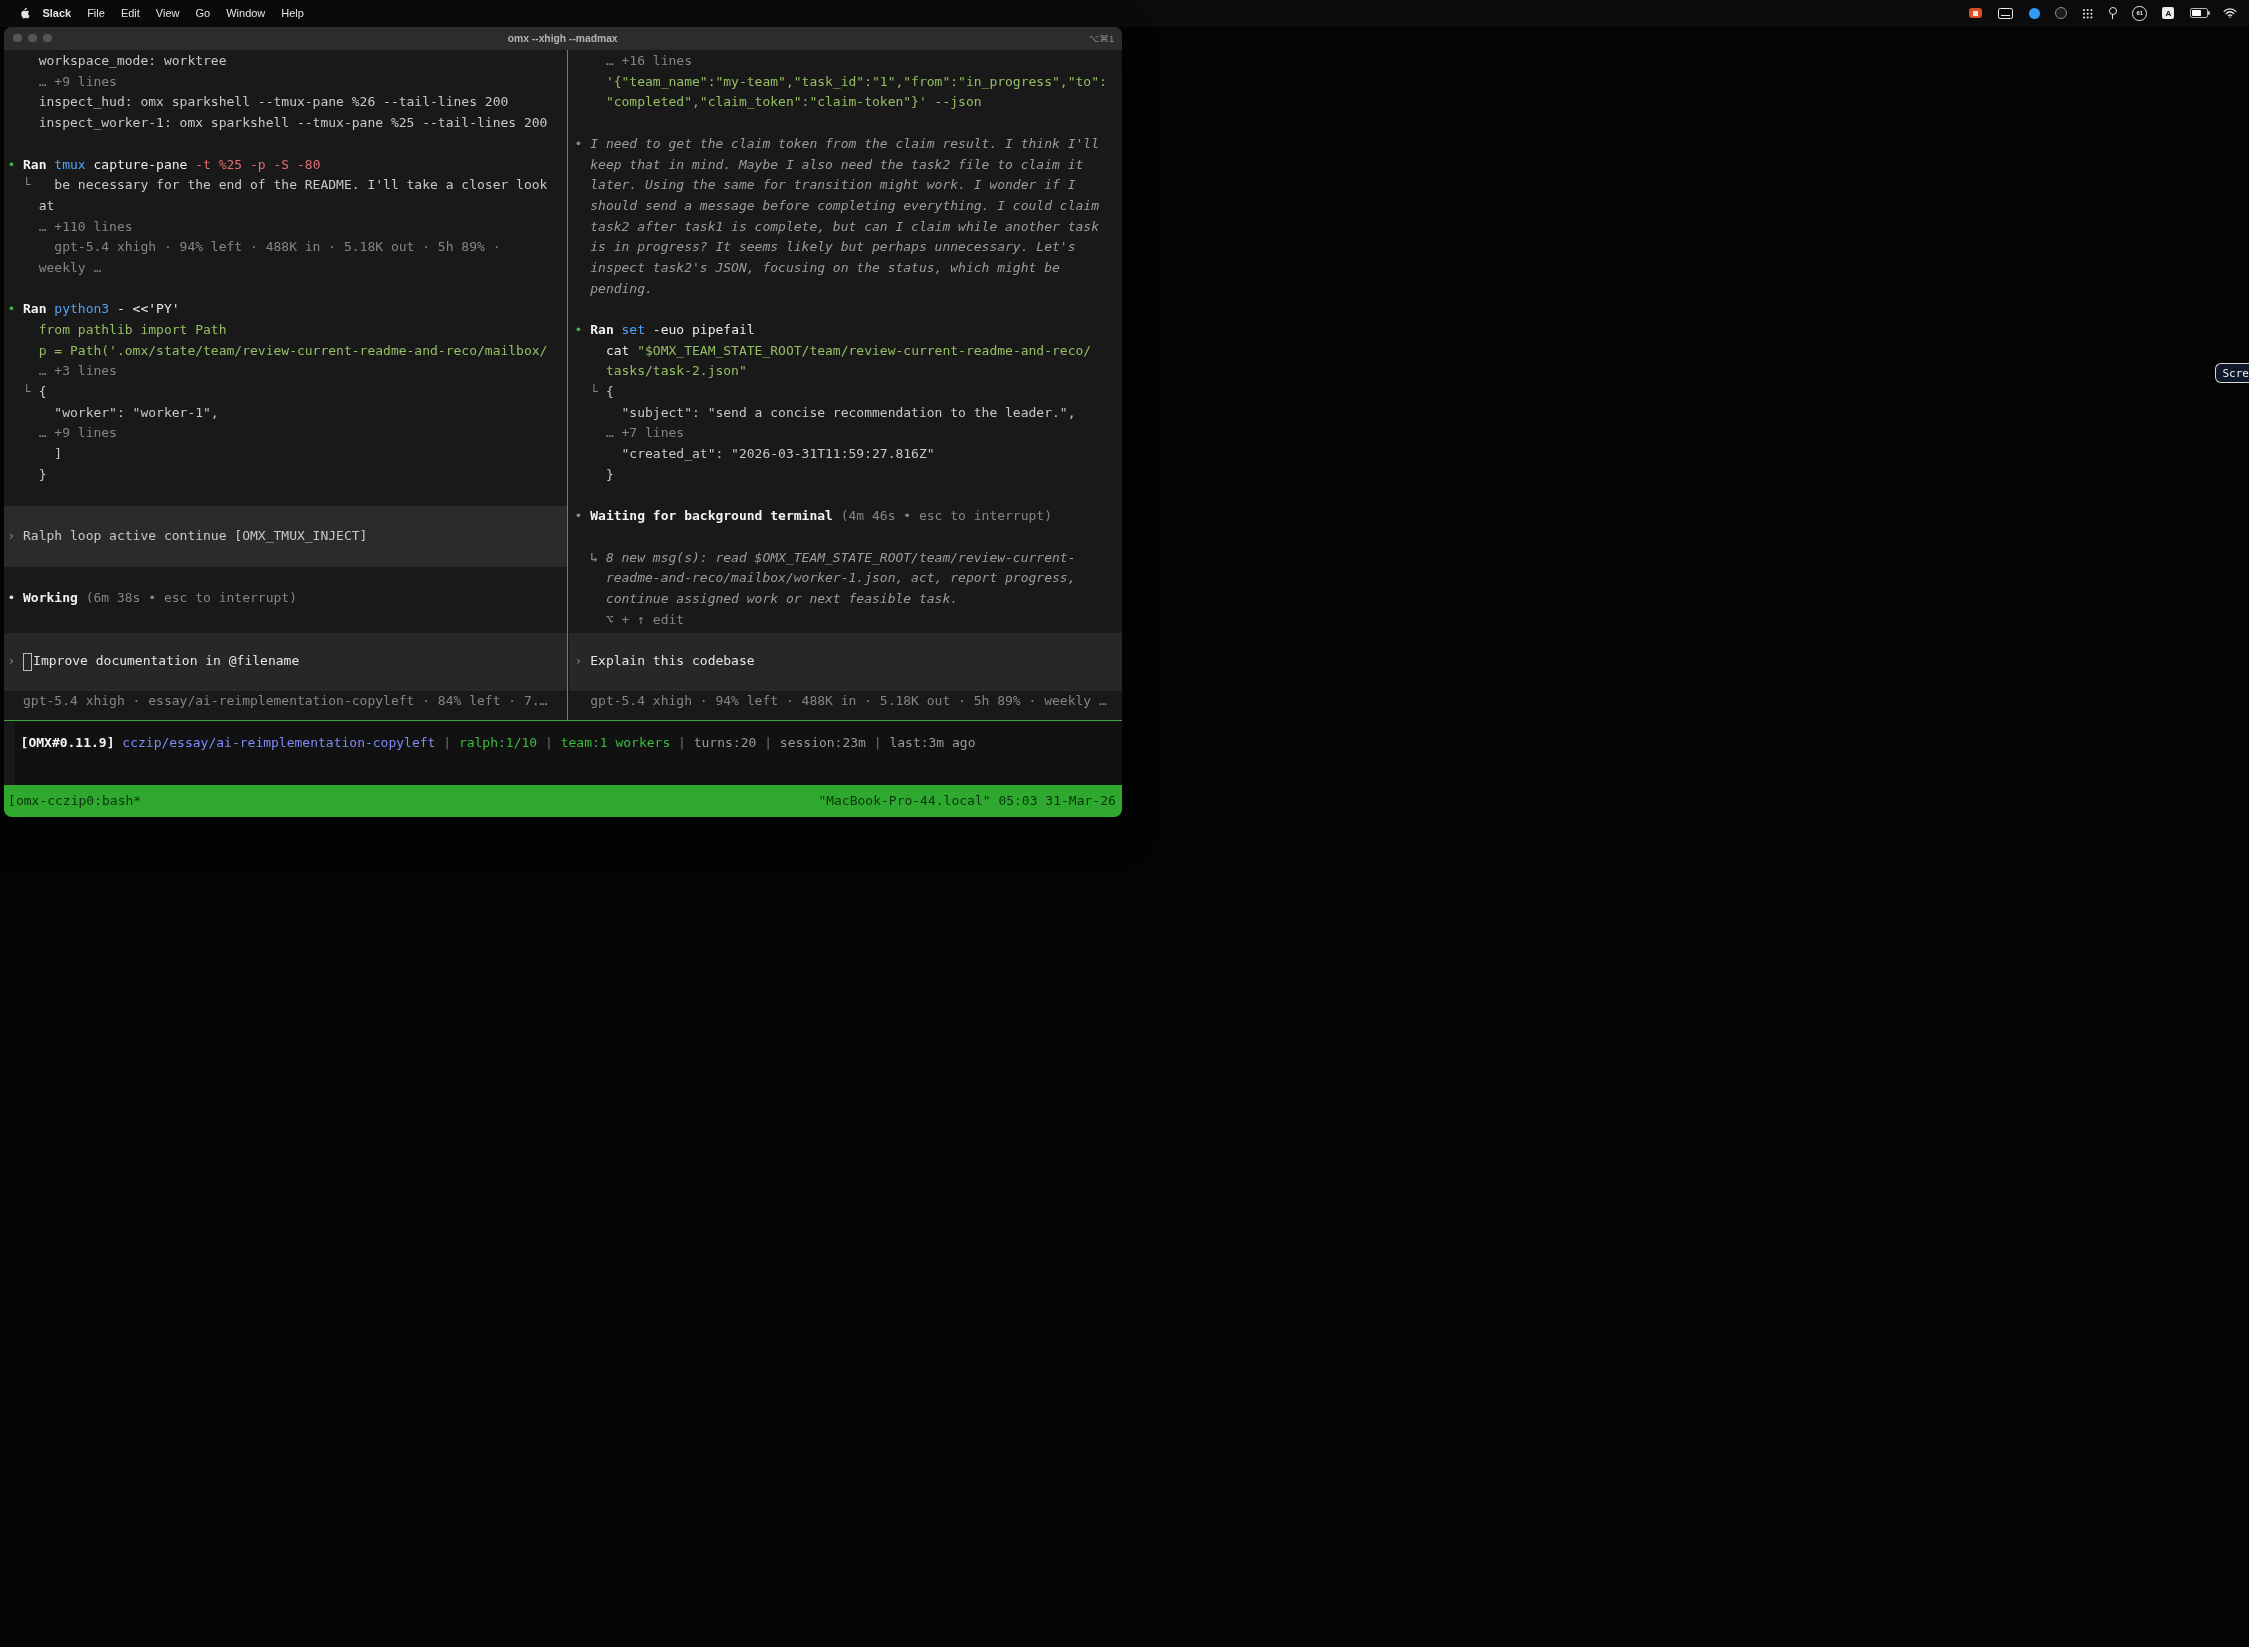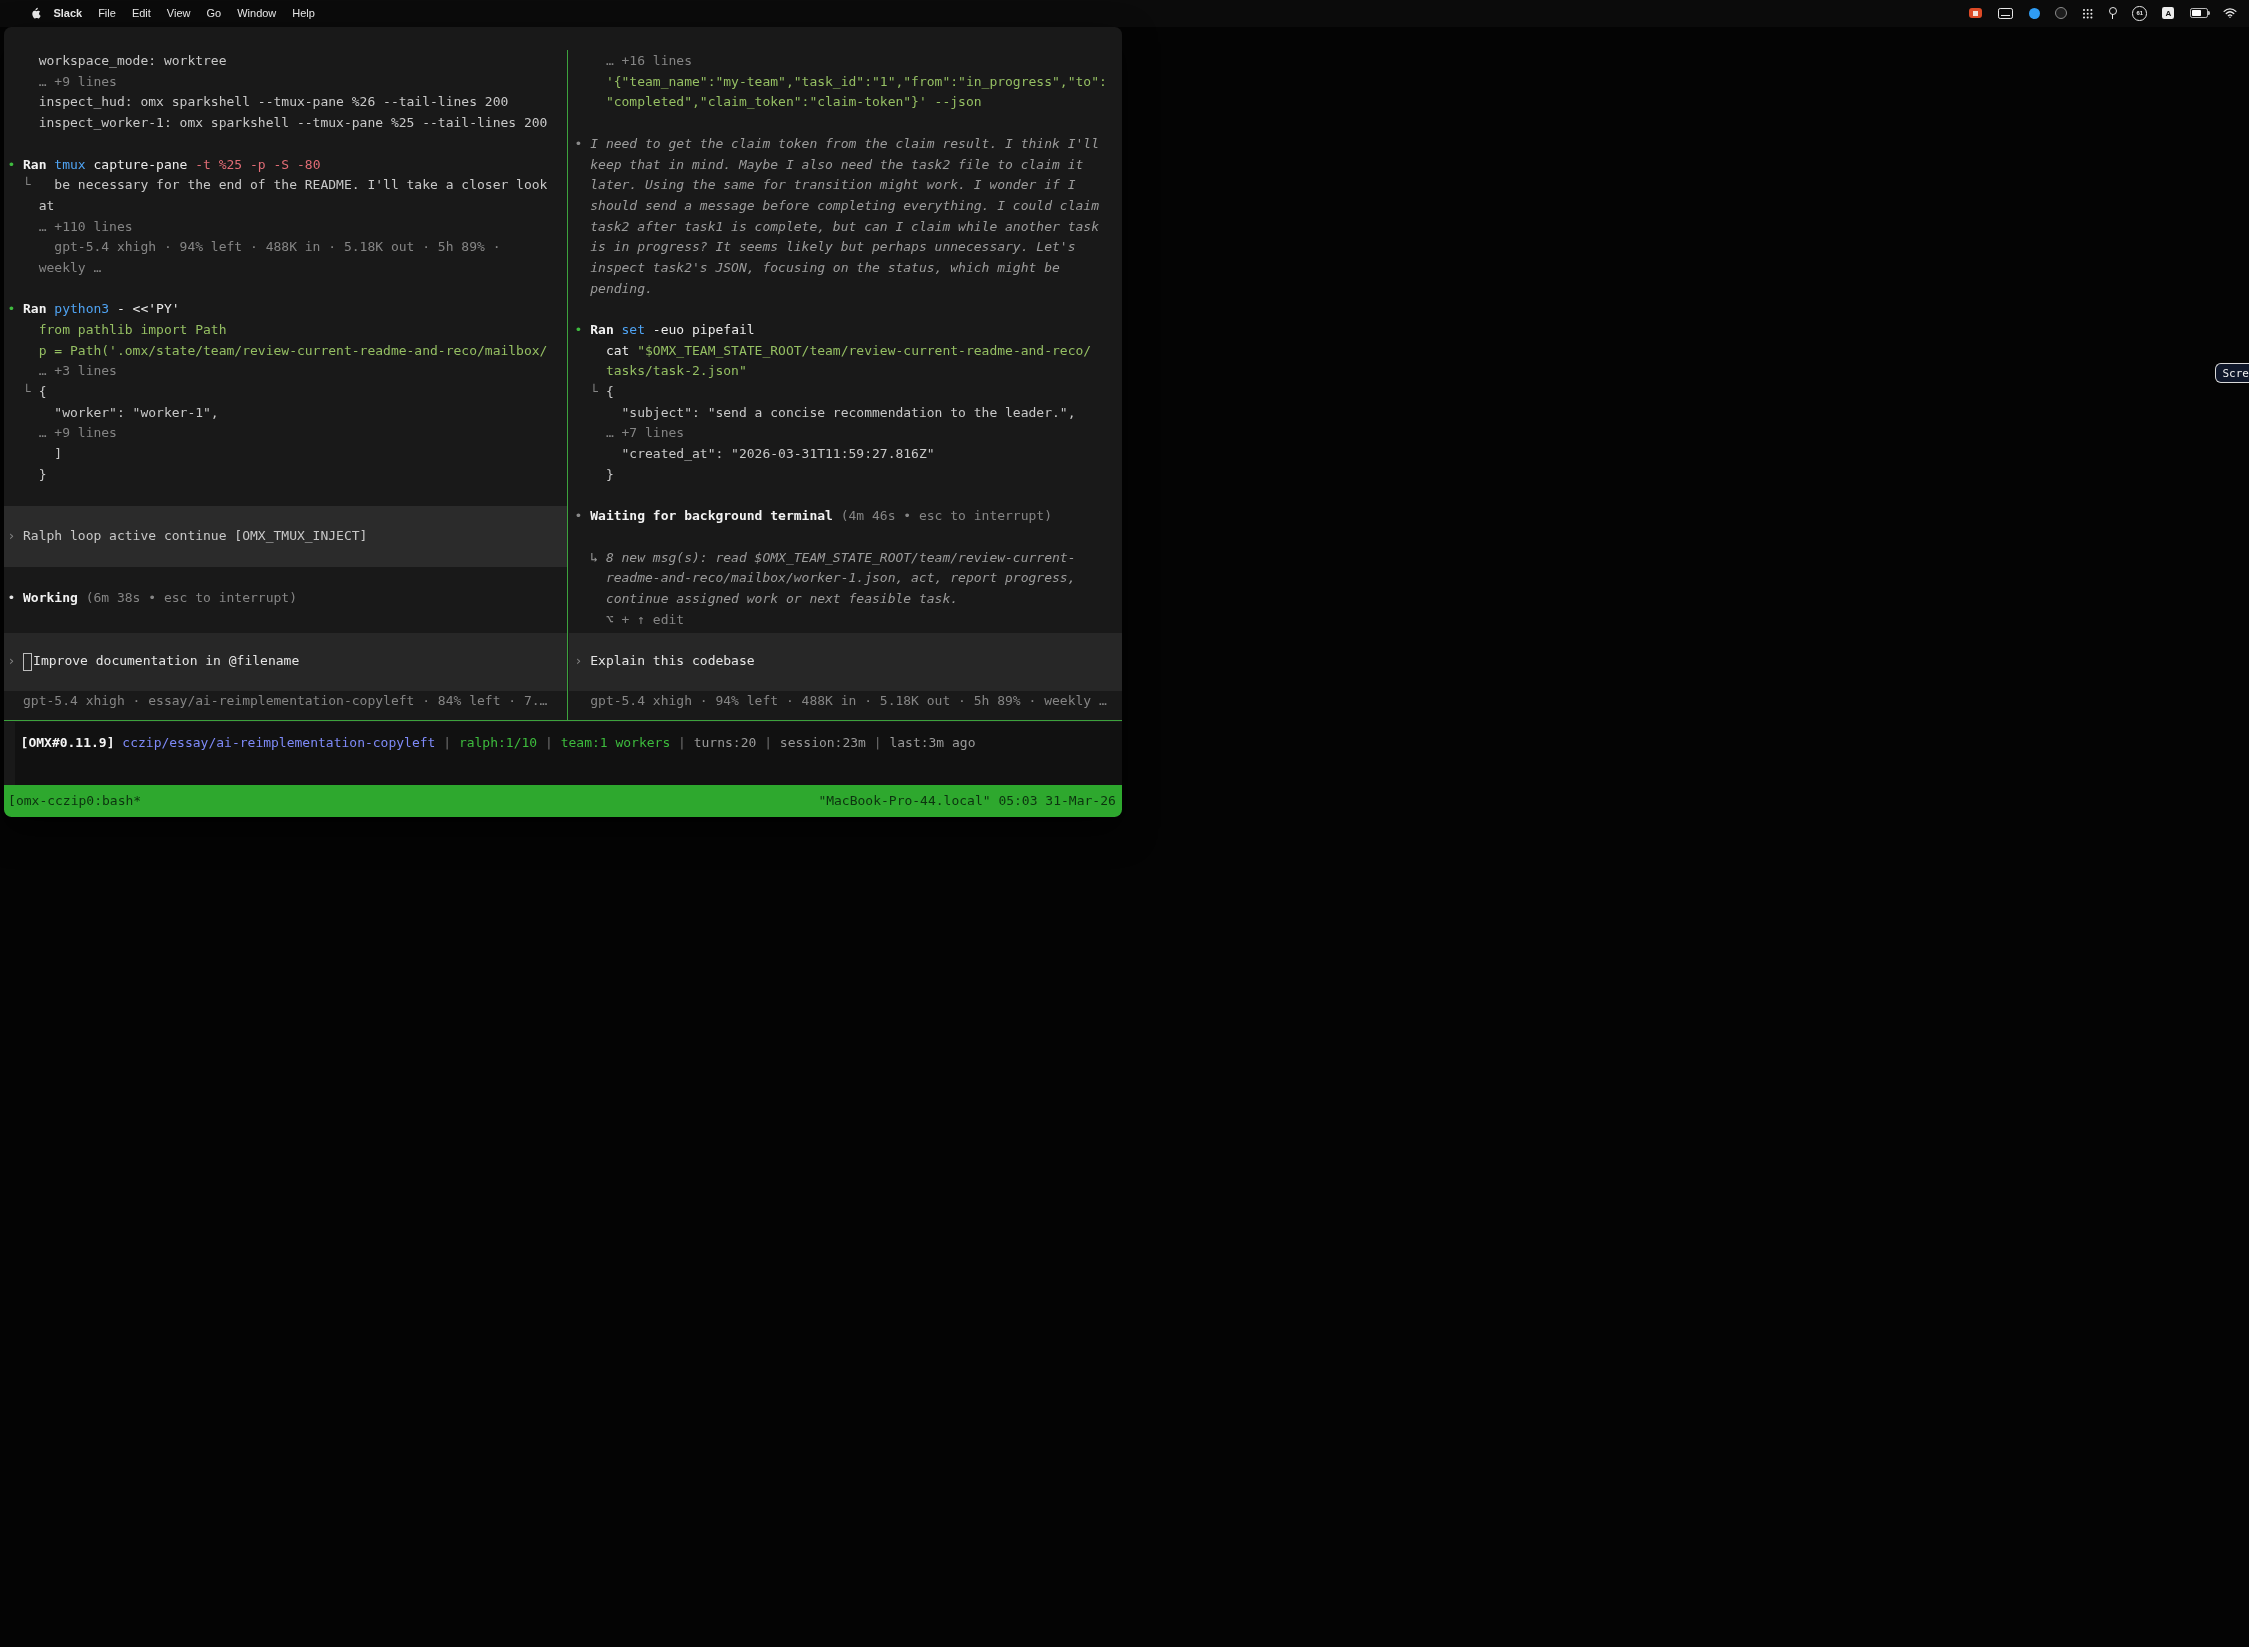--- a/index.html
+++ b/index.html
@@ -1,21 +1,21 @@
 <!DOCTYPE html>
 <html style="font-size:11.8px"><head>
 <meta charset="utf-8">
 <style>
   html,body{margin:0;padding:0;width:1125px;height:824px;background:#040404;overflow:hidden;
     font-family:"DejaVu Sans Mono",monospace;}
   
   .menu-bar{position:absolute;top:0;left:0;width:100%;height:26.6px;background:#0b0b0b;
     display:flex;align-items:center;justify-content:space-between;color:#ececec;
     font-family:"Liberation Sans",sans-serif;font-size:11px;}
-  .menu-left{display:flex;align-items:center;padding-left:30px;}
+  .menu-left{display:flex;align-items:center;padding-left:19px;}
   .apple-wrap{margin-right:4.4px;display:flex;align-items:center;}
   .menu-item{padding:0 8px;color:#ececec;}
   .menu-item.app-name{font-weight:bold;}
   .menu-right{display:flex;align-items:center;gap:15.5px;padding-right:11.8px;}
   .ic{display:inline-flex;align-items:center;justify-content:center;}
   .ic-rec{width:13.3px;height:10.3px;background:#dd4a26;border-radius:3px;position:relative;}
   .ic-rec::after{content:"";position:absolute;left:4.4px;top:3px;width:4.4px;height:4.4px;background:#f6e3da;}
   .ic-kbd{width:13.3px;height:8.9px;border:1.1px solid #e8e8e8;border-radius:2.2px;position:relative;}
   .ic-kbd::after{content:"";position:absolute;left:2.2px;bottom:1.5px;right:2.2px;height:1.5px;background:#e8e8e8;}
   .ic-blue{width:11px;height:11px;border-radius:50%;background:#2f9df5;}
@@ -120,20 +120,29 @@
         <path d="M1.5 4.6 C6 .2 13 .2 17.5 4.6"></path>
         <path d="M4.4 7.6 C7.4 4.7 11.6 4.7 14.6 7.6"></path>
         <path d="M7.2 10.4 C8.6 9.1 10.4 9.1 11.8 10.4"></path>
         <circle cx="9.5" cy="12.6" r="1" fill="#e8e8e8" stroke="none"></circle>
       </svg>
     </span>
   </div>
 </div>
 
 <div class="window">
+  <div class="titlebar">
+    <div class="tl-group">
+      <span class="tl"></span>
+      <span class="tl"></span>
+      <span class="tl"></span>
+    </div>
+    <div class="win-title">omx --xhigh --madmax</div>
+    <div class="win-hint">⌥⌘1</div>
+  </div>
 
   <div class="content">
     <div class="pane pane-left">
         <div class="t-line"><span class="sg-p">    workspace_mode: worktree</span></div>
         <div class="t-line"><span class="sg-dim">    … +9 lines</span></div>
         <div class="t-line"><span class="sg-p">    inspect_hud: omx sparkshell --tmux-pane %26 --tail-lines 200</span></div>
         <div class="t-line"><span class="sg-p">    inspect_worker-1: omx sparkshell --tmux-pane %25 --tail-lines 200</span></div>
         <div class="t-line"></div>
         <div class="t-line"><span class="sg-gbul">• </span><span class="sg-b">Ran </span><span class="sg-blue">tmux </span><span class="sg-w">capture-pane </span><span class="sg-red">-t %25 -p -S -80</span></div>
         <div class="t-line"><span class="sg-dim">  └   </span><span class="sg-p">be necessary for the end of the README. I'll take a closer look</span></div>

